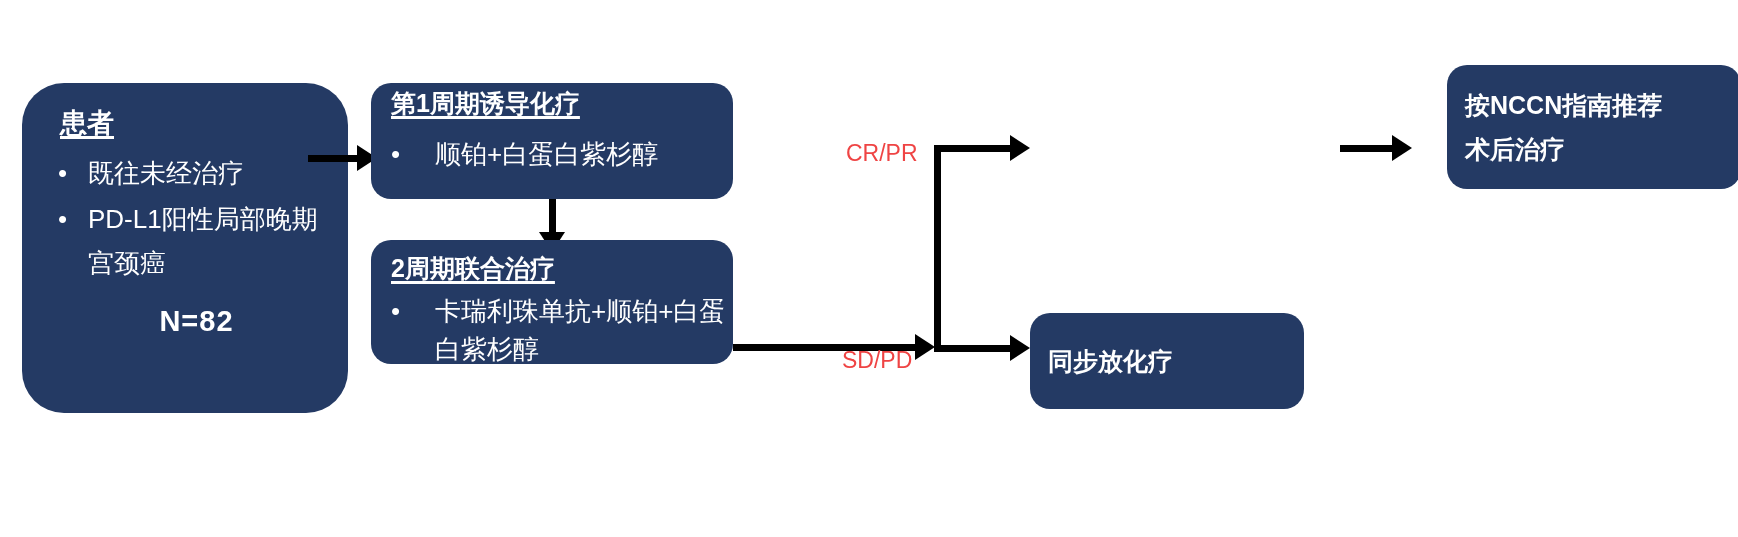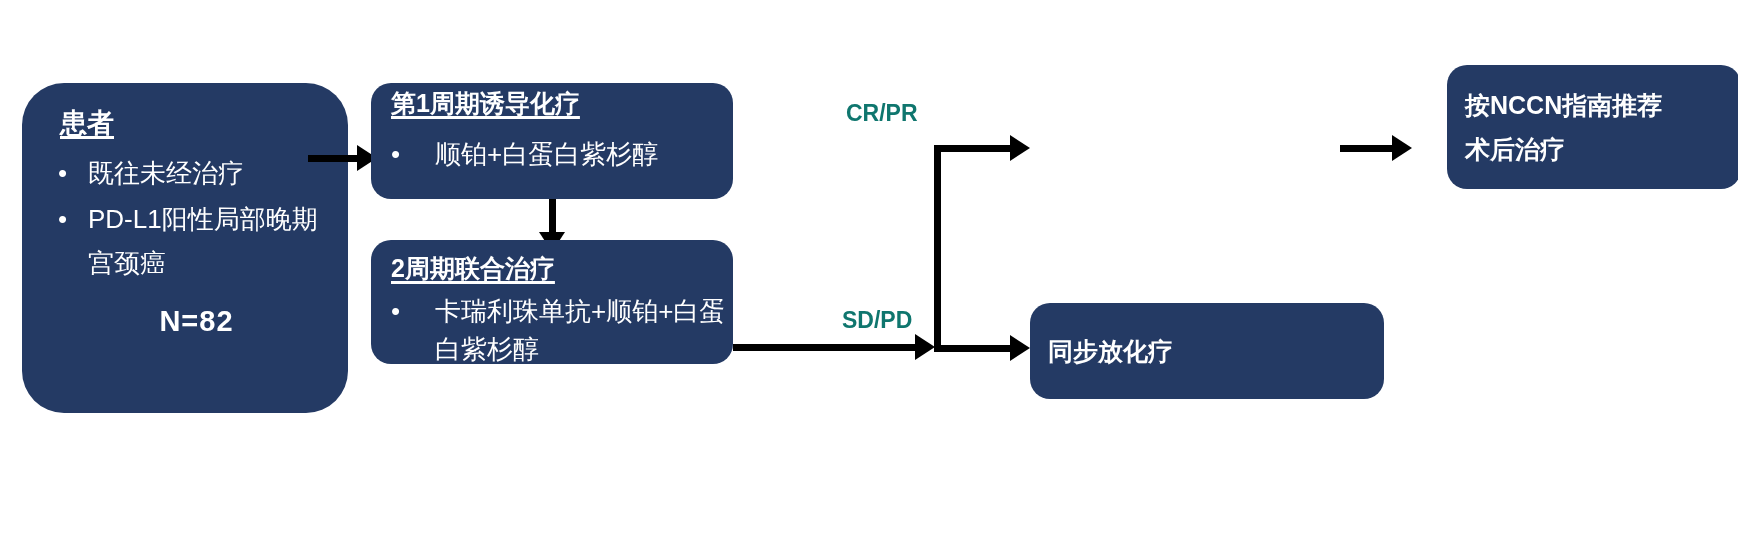--- a/index.html
+++ b/index.html
@@ -116,21 +116,21 @@
   #box-nccn {
     left: 1415px; top: 65px; width: 294px; height: 124px; margin-left: 32px;
   }
   #box-nccn .multi {
     position: absolute; left: 18px; top: 18px; width: 268px;
     font-size: 25px; line-height: 44px; font-weight: bold;
   }
 
   
   #box-ccrt {
-    left: 1030px; top: 303px; width: 354px; height: 96px;
+    left: 1030px; top: 313px; width: 274px; height: 96px;
   }
   #box-ccrt .multi {
     position: absolute; left: 18px; top: 0; height: 100%;
     display: flex; align-items: center;
     font-size: 25px; font-weight: bold;
   }
 
   
   .conn { position: absolute; }
   .hline { position: absolute; background: #000000; height: 7px; }
@@ -144,24 +144,25 @@
   .arrow-d {
     position: absolute; width: 0; height: 0;
     border-left: 13px solid transparent;
     border-right: 13px solid transparent;
     border-top: 20px solid #000000;
   }
 
   .edge-label {
     position: absolute;
     font-size: 23px;
-    font-weight: bold;
-    color: #0f766e;
+    font-weight: normal;
+    color: #ef4444;
     white-space: nowrap;
     line-height: 30px;
+    margin-top: 40px;
   }
   .edge-label.center { text-align: center; }
 </style>
 </head>
 <body>
 
 <div id="canvas">
 
   <div class="node" id="box-patients">
     <div class="node-title">患者</div>

